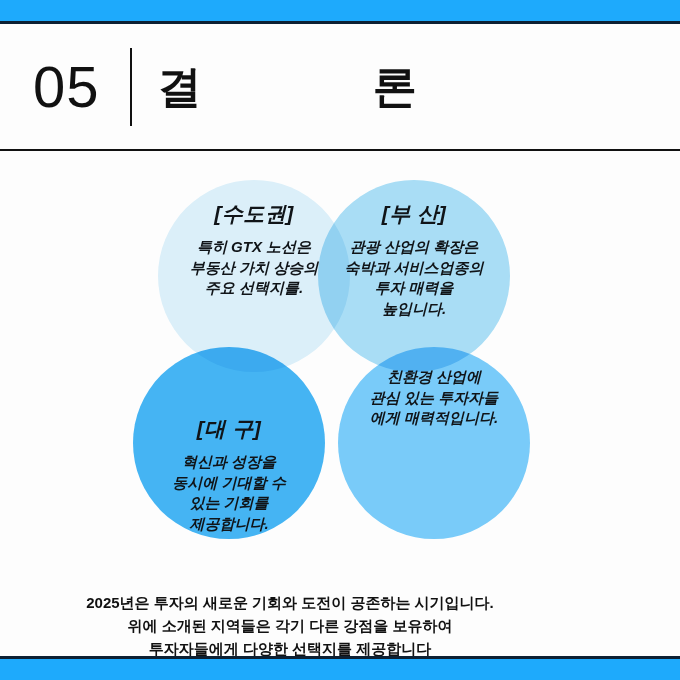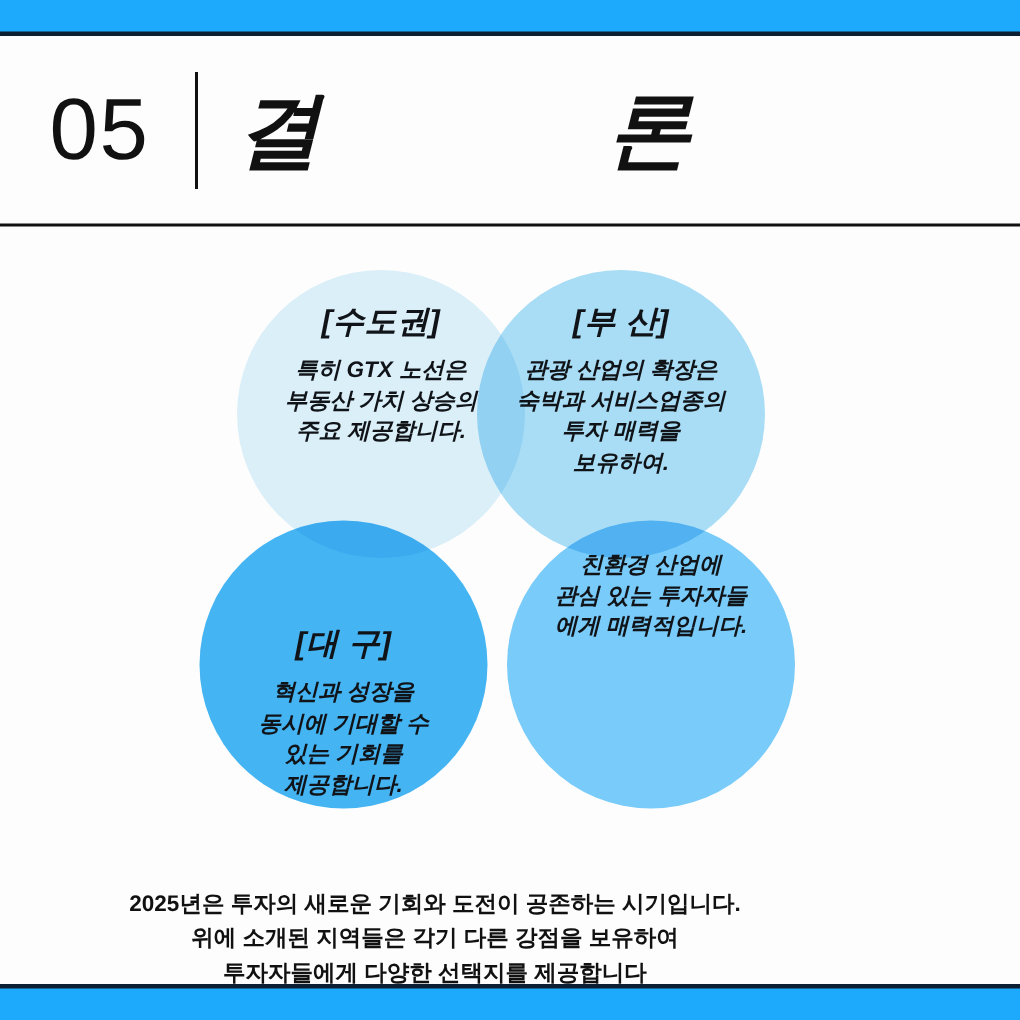--- a/index.html
+++ b/index.html
@@ -68,27 +68,26 @@
     line-height: 1;
     font-family: "Liberation Sans", "DejaVu Sans", sans-serif;
   }
   .header-divider {
     width: 2px;
     height: 78px;
     background: #111111;
     margin: 0 26px 0 30px;
   }
   .header-title {
-    font-size: 56px;
+    font-size: 44px;
     font-weight: 700;
     color: #111111;
     line-height: 1;
     letter-spacing: 14px;
     white-space: pre;
-    font-style: italic;
   }
 
   
   .venn {
     position: absolute;
     left: 0;
     top: 155px;
     width: 680px;
     height: 430px;
     font-style: italic;
@@ -163,29 +162,29 @@
 
     <div class="circle circle-c1"></div>
     <div class="circle circle-c2"></div>
     <div class="circle circle-c3"></div>
     <div class="circle circle-c4"></div>
 
     <div class="circle-text text-c1">
       <div class="circle-label">[수도권]</div>
       <div class="circle-body">특히 GTX 노선은
 부동산 가치 상승의
-주요 제공합니다.</div>
+주요 선택지를.</div>
     </div>
 
     <div class="circle-text text-c2">
       <div class="circle-label">[부 산]</div>
       <div class="circle-body">관광 산업의 확장은
 숙박과 서비스업종의
 투자 매력을
-보유하여.</div>
+높입니다.</div>
     </div>
 
     <div class="circle-text text-c3">
       <div class="circle-label">[대 구]</div>
       <div class="circle-body">혁신과 성장을
 동시에 기대할 수
 있는 기회를
 제공합니다.</div>
     </div>
 

